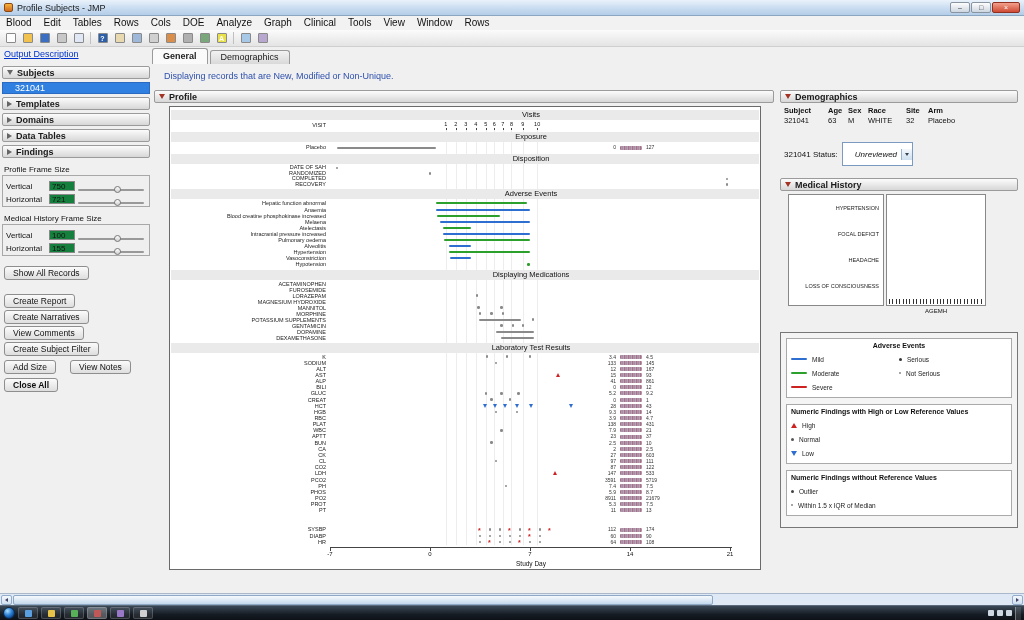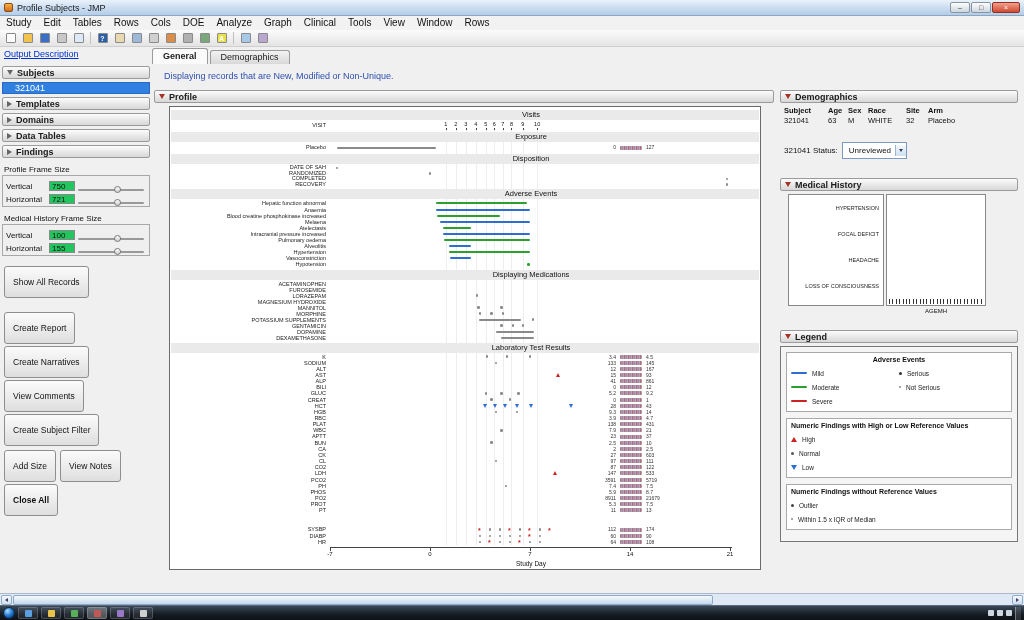--- a/index.html
+++ b/index.html
@@ -39,24 +39,24 @@
   .outline-bar{height:13px;background:linear-gradient(#fcfcfc,#d7d7d7);border:1px solid #9b9b9b;border-radius:2px;display:flex;align-items:center;gap:4px;padding:0 4px;font-size:9px;font-weight:bold;color:#1a1a1a;margin-bottom:3px;}
   .disc-down{width:0;height:0;border-left:3.5px solid transparent;border-right:3.5px solid transparent;border-top:5px solid #666;}
   .disc-right{width:0;height:0;border-top:3.5px solid transparent;border-bottom:3.5px solid transparent;border-left:5px solid #666;}
   .disc-red{border-top-color:#a23325;}
 
   #subject-item{height:12px;background:#2f80e0;border:1px solid #2a6ac0;color:#fff;font-size:9px;line-height:10px;padding-left:12px;margin-bottom:3px;}
   .frame-title{font-size:8px;color:#111;margin:7px 0 1px 2px;}
   .frame-box{border:1px solid #a8a8a8;background:#efefef;padding:2px 3px;}
   .slider-row{display:flex;align-items:flex-end;gap:3px;height:13px;font-size:8px;color:#111;}
   .slider-label{width:40px;}
-  .slider-value{width:26px;height:10px;background:#22c55e;border:1px solid #888;font-size:8px;line-height:9px;padding-left:2px;}
+  .slider-value{width:26px;height:10px;background:#15803d;border:1px solid #888;font-size:8px;line-height:9px;padding-left:2px;}
   .slider-track{flex:1;position:relative;height:2px;background:#999;border-radius:1px;margin-right:2px;}
   .slider-thumb{position:absolute;left:55%;top:-3px;width:7px;height:7px;background:linear-gradient(#fdfdfd,#cfcfcf);border:1px solid #777;border-radius:50%;}
-  .sbtn{display:inline-block;margin:2px 0 0 2px;padding:10px 8px;font-size:8.5px;background:linear-gradient(#fbfbfb,#dedede);border:1px solid #8e8e8e;border-radius:3px;color:#111;white-space:nowrap;}
+  .sbtn{display:inline-block;margin:2px 10px 0 2px;padding:1px 8px;font-size:8.5px;background:linear-gradient(#fbfbfb,#dedede);border:1px solid #8e8e8e;border-radius:3px;color:#111;white-space:nowrap;}
   #show-all-btn{margin-top:10px;}
   #action-btns{margin-top:12px;display:flex;flex-direction:column;align-items:flex-start;}
   #note-btns{display:flex;gap:2px;margin-top:2px;}
   #close-all-btn{margin-top:2px;font-weight:bold;}
 
   
   #info-text{position:absolute;left:12px;top:7px;font-size:9px;color:#2d4fae;}
   #profile-panel{position:absolute;left:2px;top:26px;width:620px;height:500px;}
   #chart-box{position:absolute;left:15px;top:16px;width:592px;height:464px;background:#fff;border:1px solid #6a6a6a;}
   #chart-rows{position:absolute;top:0;left:0;right:0;bottom:0;}
@@ -78,21 +78,21 @@
   .axis-tick{position:absolute;width:1px;height:3px;background:#444;}
   .axis-label{position:absolute;width:18px;text-align:center;font-size:6px;color:#111;}
   .axis-title{position:absolute;left:160px;width:402px;text-align:center;font-size:6.5px;color:#111;}
 
   
   .rpanel{position:absolute;left:0;width:238px;}
   .demo-row{display:flex;font-size:7.5px;color:#111;padding-left:4px;height:10px;line-height:10px;}
   .demo-row.head{font-weight:bold;}
   .demo-cell{overflow:hidden;white-space:nowrap;}
   #review-content{display:flex;align-items:center;gap:4px;font-size:8px;padding-left:4px;margin-top:2px;color:#111;}
-  .combo{display:inline-flex;align-items:center;background:#fff;border:1px solid #7a9ac0;height:17px;font-size:8px;padding-left:6px;color:#111;}
+  .combo{display:inline-flex;align-items:center;background:#fff;border:1px solid #7a9ac0;height:24px;font-size:8px;padding-left:12px;color:#111;font-style:italic;}
   .combo-arrow{width:11px;height:11px;margin-left:4px;background:linear-gradient(#f4f8fc,#cfe0f0);border-left:1px solid #9ab4d0;display:flex;align-items:center;justify-content:center;}
   .combo-arrow i{width:0;height:0;border-left:2.5px solid transparent;border-right:2.5px solid transparent;border-top:3.5px solid #345;}
   #mh-chart{position:relative;margin-top:2px;height:125px;}
   #mh-labels{position:absolute;left:8px;top:0;width:96px;height:112px;background:#fff;border:1px solid #888;}
   .mh-item{height:26px;line-height:26px;text-align:right;padding-right:4px;font-size:5.5px;color:#222;white-space:nowrap;}
   #mh-plot{position:absolute;left:106px;top:0;width:100px;height:112px;background:#fff;border:1px solid #888;}
   #mh-ticks{position:absolute;left:2px;right:2px;bottom:1px;height:6px;}
   .mh-tick{position:absolute;bottom:0;width:1px;height:5px;background:#333;}
   #mh-axis-label{position:absolute;left:106px;top:114px;width:100px;text-align:center;font-size:6px;color:#111;}
 
@@ -136,21 +136,21 @@
     <span id="app-icon"></span>
     <span id="title-text">Profile Subjects - JMP</span>
     <span id="win-buttons">
       <span class="winbtn">–</span>
       <span class="winbtn">□</span>
       <span class="winbtn close">×</span>
     </span>
   </div>
 
   <div id="menubar">
-      <div class="menu-item">Study</div>
+      <div class="menu-item">Blood</div>
       <div class="menu-item">Edit</div>
       <div class="menu-item">Tables</div>
       <div class="menu-item">Rows</div>
       <div class="menu-item">Cols</div>
       <div class="menu-item">DOE</div>
       <div class="menu-item">Analyze</div>
       <div class="menu-item">Graph</div>
       <div class="menu-item">Clinical</div>
       <div class="menu-item">Tools</div>
       <div class="menu-item">View</div>
@@ -668,24 +668,20 @@
                 <div class="mh-tick" style="left: 85px;"></div>
                 <div class="mh-tick" style="left: 88.4px;"></div>
                 <div class="mh-tick" style="left: 91.8px;"></div>
               </div>
           </div>
           <div id="mh-axis-label">AGEMH</div>
         </div>
       </div>
 
       <div class="rpanel" style="top:266px;">
-        <div class="outline-bar">
-          <span class="disc-down disc-red"></span>
-          <span>Legend</span>
-        </div>
         <div id="legend-box">
             <div class="lg-group">
               <div class="lg-title">Adverse Events</div>
               <div class="lg-cols">
                 <div class="lg-col">
                   <div class="lg-entry">
                     <span class="lg-line" style="background: rgb(46, 110, 208);"></span>
                     <span>Mild</span>
                   </div>
                   <div class="lg-entry">

